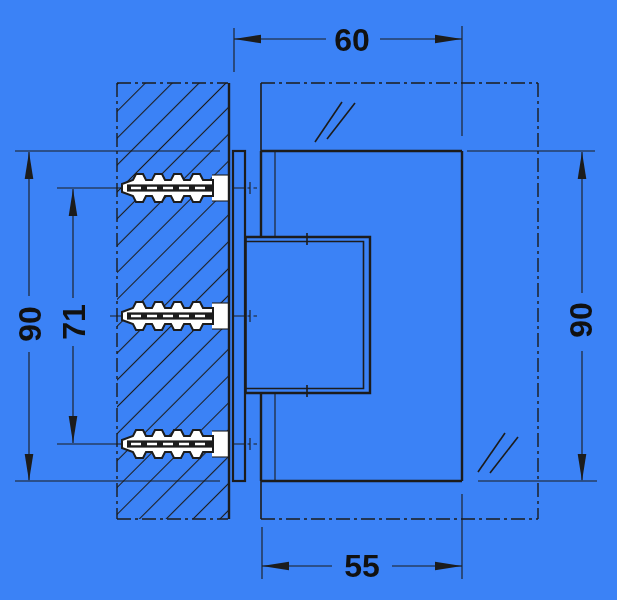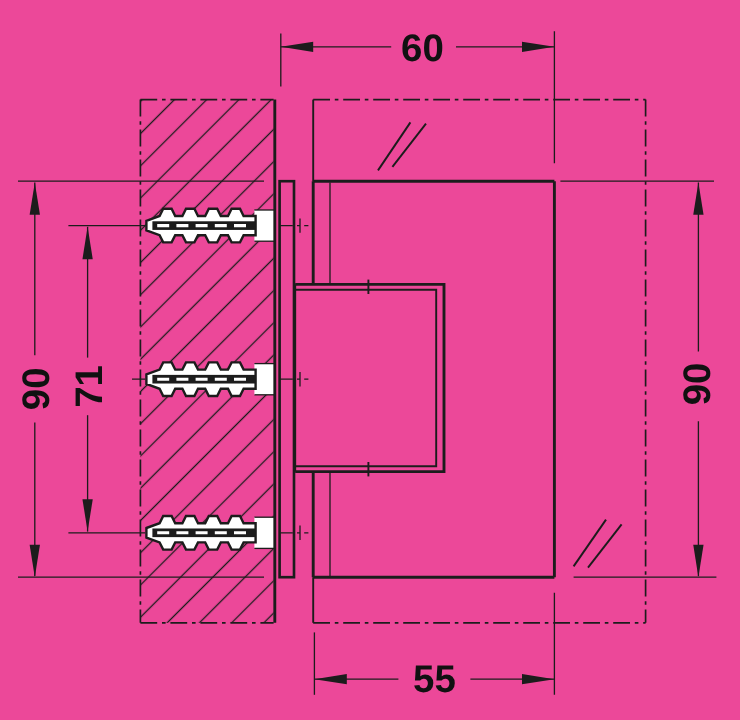--- a/index.html
+++ b/index.html
@@ -1,19 +1,19 @@
 <!DOCTYPE html>
 <html><head>
 <meta charset="utf-8">
 <style>
   html,body{margin:0;padding:0;background:#ffffff;}
   .stage{
     position:relative;
     width:617px;height:600px;
-    background:#ec4899;
+    background:#3b82f6;
     font-family:"Liberation Sans", sans-serif;
     overflow:hidden;
   }
   svg{display:block;}
   .thick{stroke:#1c1c1c;stroke-width:2.4;fill:none;}
   .med{stroke:#1c1c1c;stroke-width:1.6;fill:none;}
   .thin{stroke:#1c1c1c;stroke-width:1.1;fill:none;}
   .phantom{stroke:#1c1c1c;stroke-width:1.4;fill:none;stroke-dasharray:14 4 3 4;}
   .center{stroke:#1c1c1c;stroke-width:1.1;fill:none;stroke-dasharray:11 3.5 2.5 3.5;}
   .dimtext{

